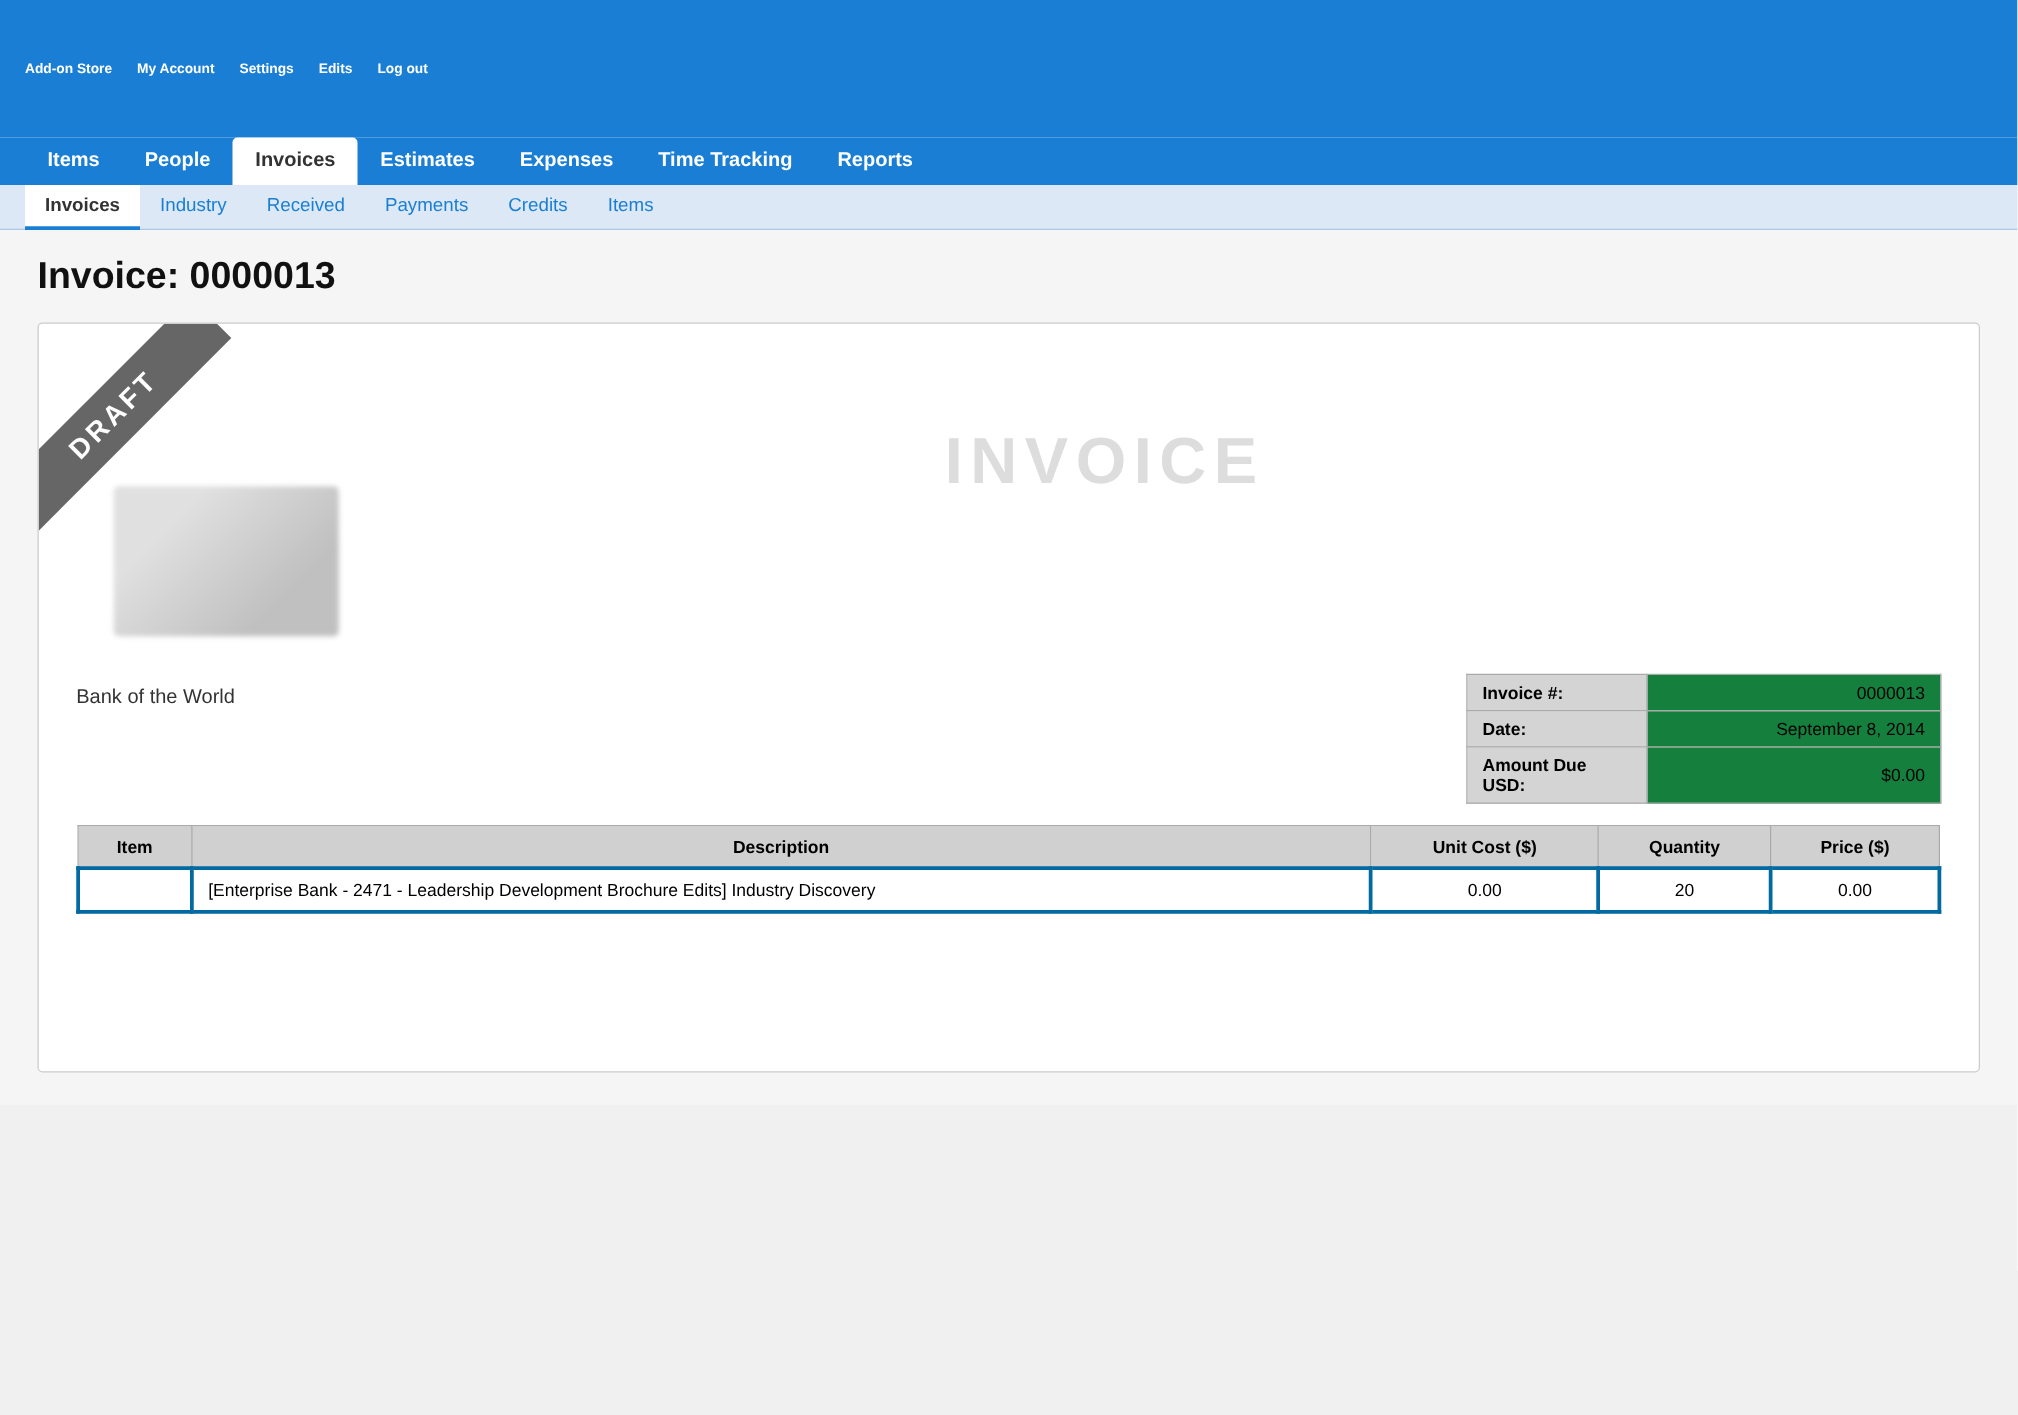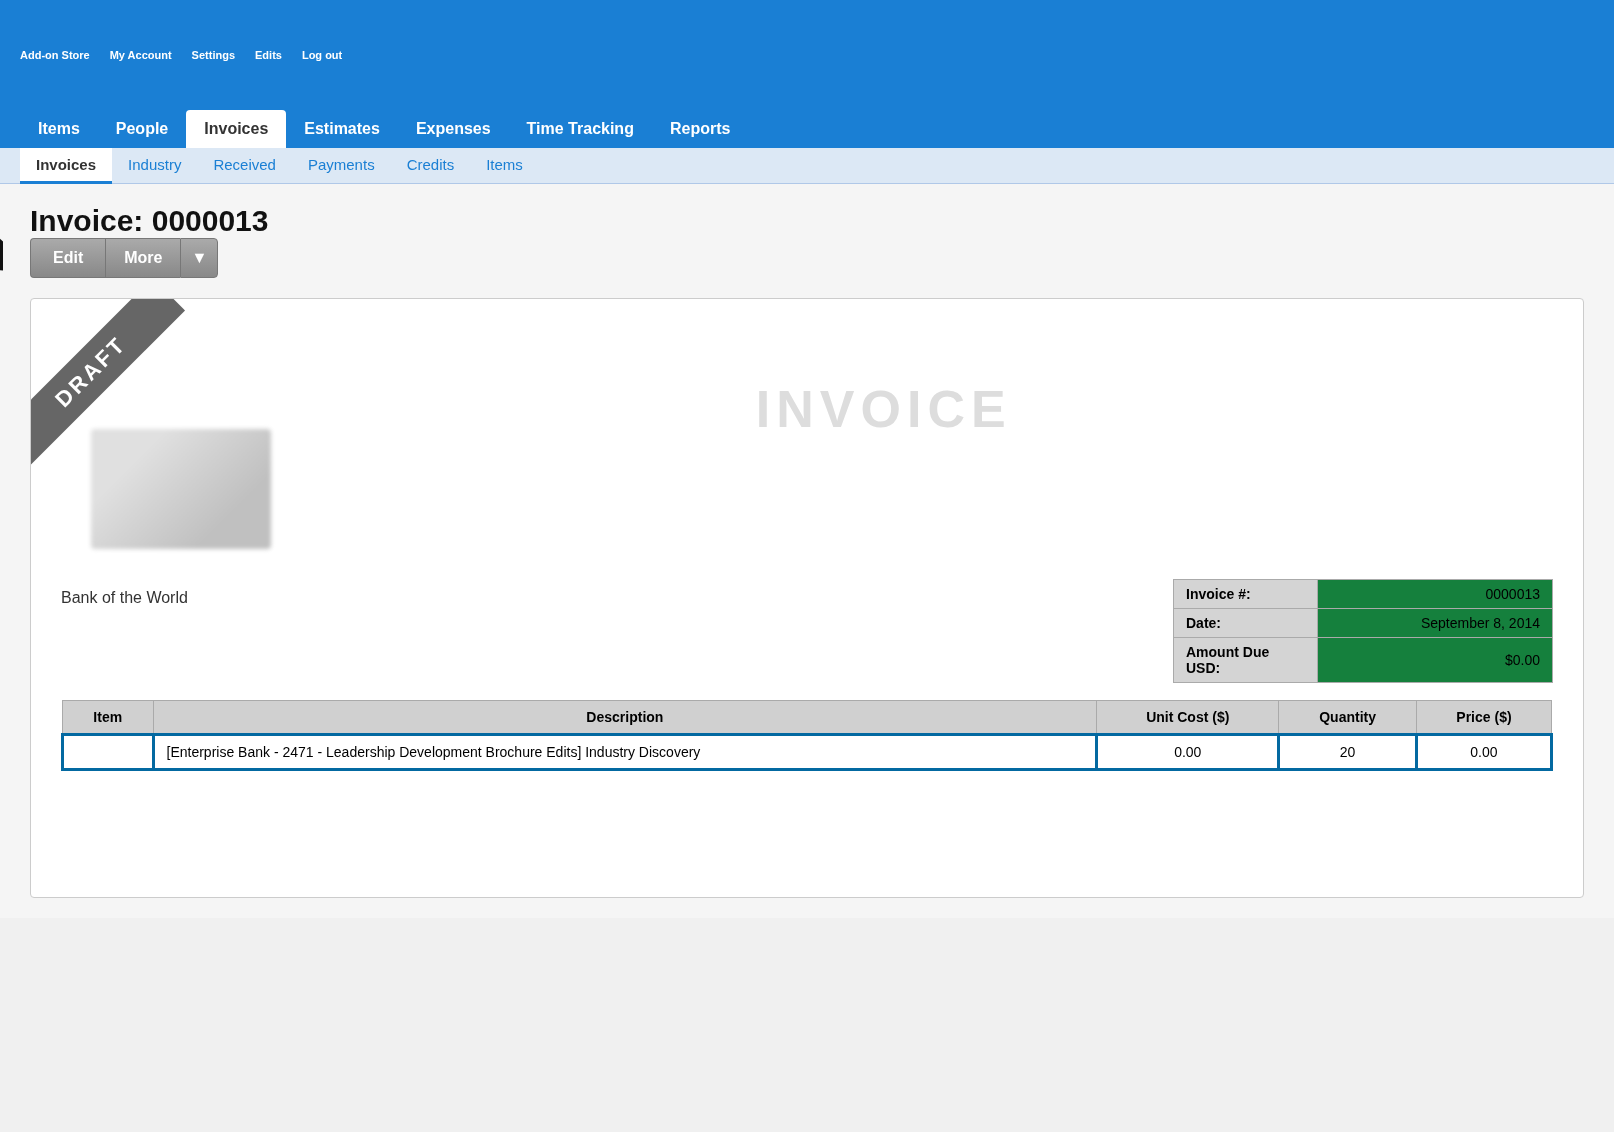--- a/index.html
+++ b/index.html
@@ -77,24 +77,23 @@
     
     .content-area {
       background: #f5f5f5;
       padding: 20px 30px;
       min-height: 700px;
     }
 
     
     .page-header {
       display: flex;
-      align-items: flex-start;
+      align-items: flex-end;
       justify-content: space-between;
       margin-bottom: 20px;
-      flex-direction: column;
     }
     .page-title {
       font-size: 30px;
       font-weight: bold;
       color: #111;
     }
 
     
     .action-buttons { display: flex; gap: 0; align-items: center; position: relative; }
     .btn-edit {
@@ -275,38 +274,20 @@
   <a class="sub-nav-item">Received</a>
   <a class="sub-nav-item">Payments</a>
   <a class="sub-nav-item">Credits</a>
   <a class="sub-nav-item">Items</a>
 </div>
 
 <div class="content-area">
 
   <div class="page-header">
     <h1 class="page-title">Invoice: 0000013</h1>
-    <div class="page-header-actions">
-
-      <svg class="arrow-svg" width="160" height="80" viewBox="0 0 160 80">
-        <defs>
-          <marker id="arrowhead" markerWidth="10" markerHeight="7" refX="0" refY="3.5" orient="auto">
-            <polygon points="0 0, 10 3.5, 0 7" fill="#111"></polygon>
-          </marker>
-        </defs>
-        <path d="M 10 70 Q 80 10 148 40" stroke="#111" stroke-width="5" fill="none" marker-end="url(#arrowhead)"></path>
-      </svg>
-      <div class="action-buttons">
-        <button class="btn-edit">Edit</button>
-        <button class="btn-more">More</button>
-        <button class="btn-dropdown">
-          <span>▼</span>
-        </button>
-      </div>
-    </div>
   </div>
 
   <div class="invoice-box">
 
     <div class="draft-banner">
       <div class="draft-banner-inner">DRAFT</div>
     </div>
 
     <div class="blurred-logo"></div>
 

